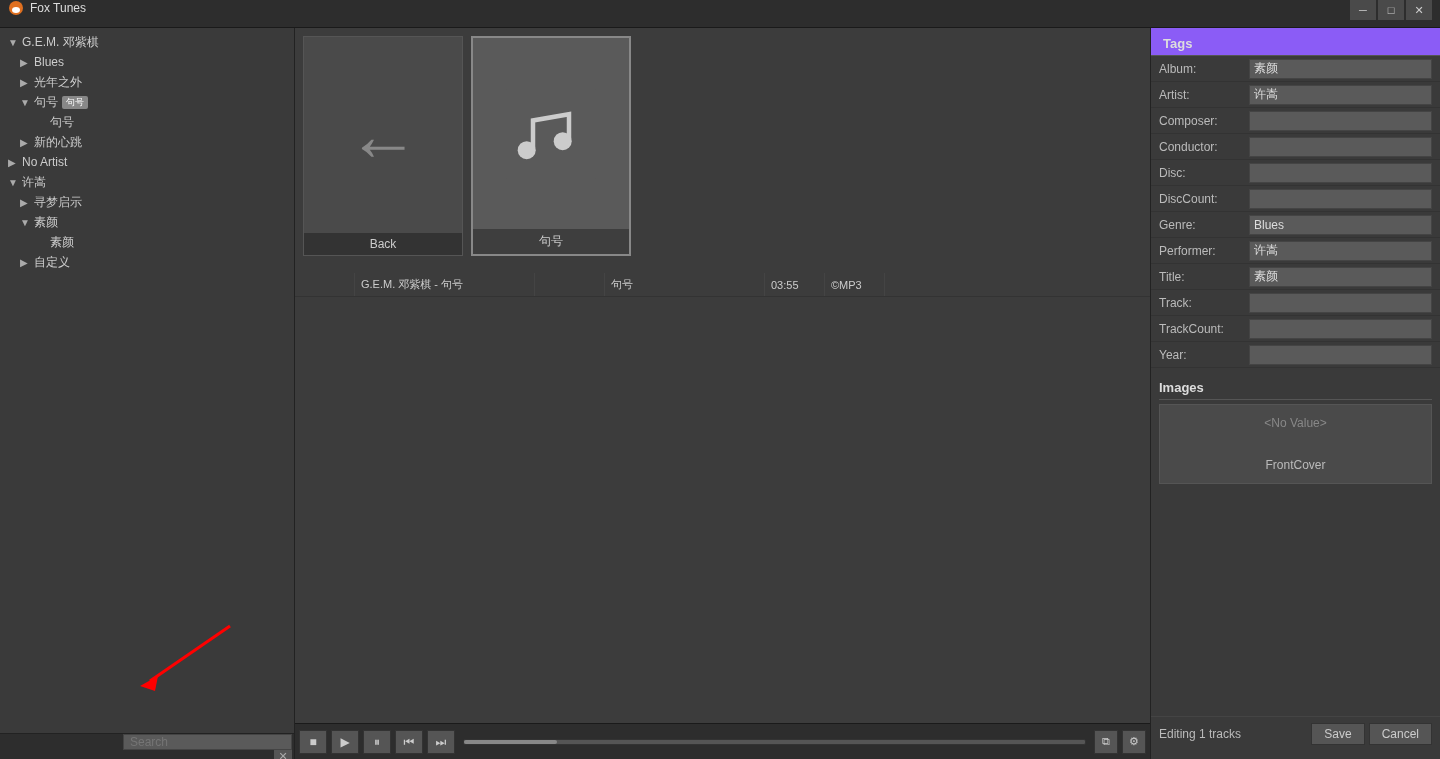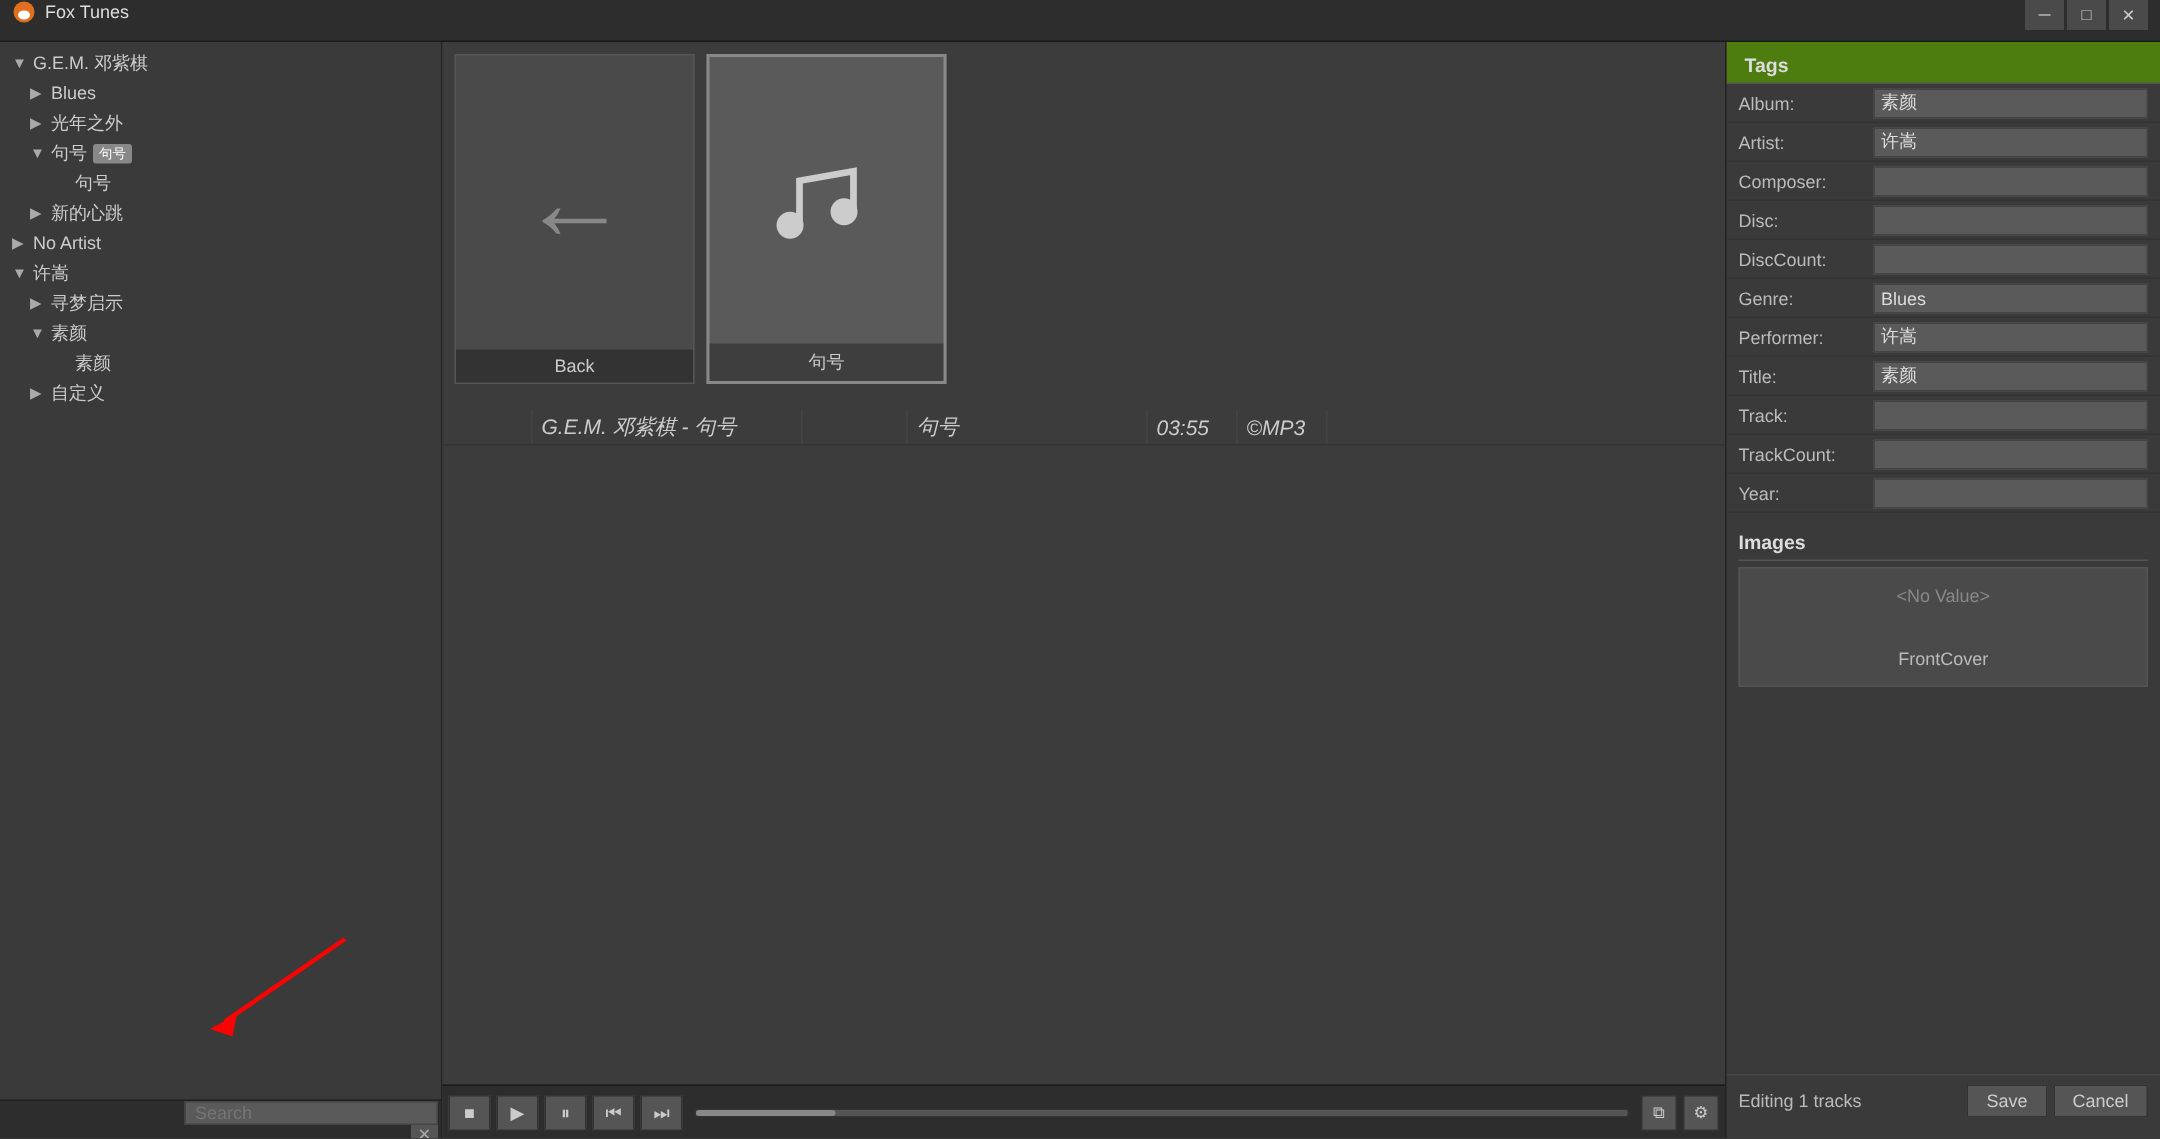--- a/index.html
+++ b/index.html
@@ -224,23 +224,22 @@
     .col-codec { width: 60px; }
 
     .track-row {
       display: flex;
       height: 24px;
       align-items: center;
       border-bottom: 1px solid #333;
       cursor: pointer;
     }
     .track-row .track-col {
-      font-size: 14px;
-      color: #ccc;
-      font-style: italic;
+      font-size: 11px;
+      color: #ccc;
     }
 
     
     .playback-bar {
       display: flex;
       align-items: center;
       background: #2d2d2d;
       height: 36px;
       border-top: 1px solid #1a1a1a;
       padding: 0 4px;
@@ -295,21 +294,21 @@
       flex-direction: column;
       overflow-y: auto;
       padding-bottom: 8px;
     }
     .tags-title {
       font-size: 13px;
       font-weight: bold;
       color: #ddd;
       padding: 8px 12px 4px;
       border-bottom: 1px solid #555;
-      background: #4d7c0f;
+      background: #8b5cf6;
     }
     .tag-row {
       display: flex;
       align-items: center;
       height: 26px;
       padding: 0 8px;
       border-bottom: 1px solid #333;
     }
     .tag-label {
       width: 90px;
@@ -545,20 +544,24 @@
         </div>
         <div class="tag-row">
           <div class="tag-label">Artist:</div>
           <input type="text" class="tag-input" value="许嵩" style="">
         </div>
         <div class="tag-row">
           <div class="tag-label">Composer:</div>
           <input type="text" class="tag-input" style="">
         </div>
         <div class="tag-row">
+          <div class="tag-label">Conductor:</div>
+          <input type="text" class="tag-input" style="">
+        </div>
+        <div class="tag-row">
           <div class="tag-label">Disc:</div>
           <input type="text" class="tag-input" style="">
         </div>
         <div class="tag-row">
           <div class="tag-label">DiscCount:</div>
           <input type="text" class="tag-input" style="">
         </div>
         <div class="tag-row">
           <div class="tag-label">Genre:</div>
           <input type="text" class="tag-input" value="Blues" style="">

